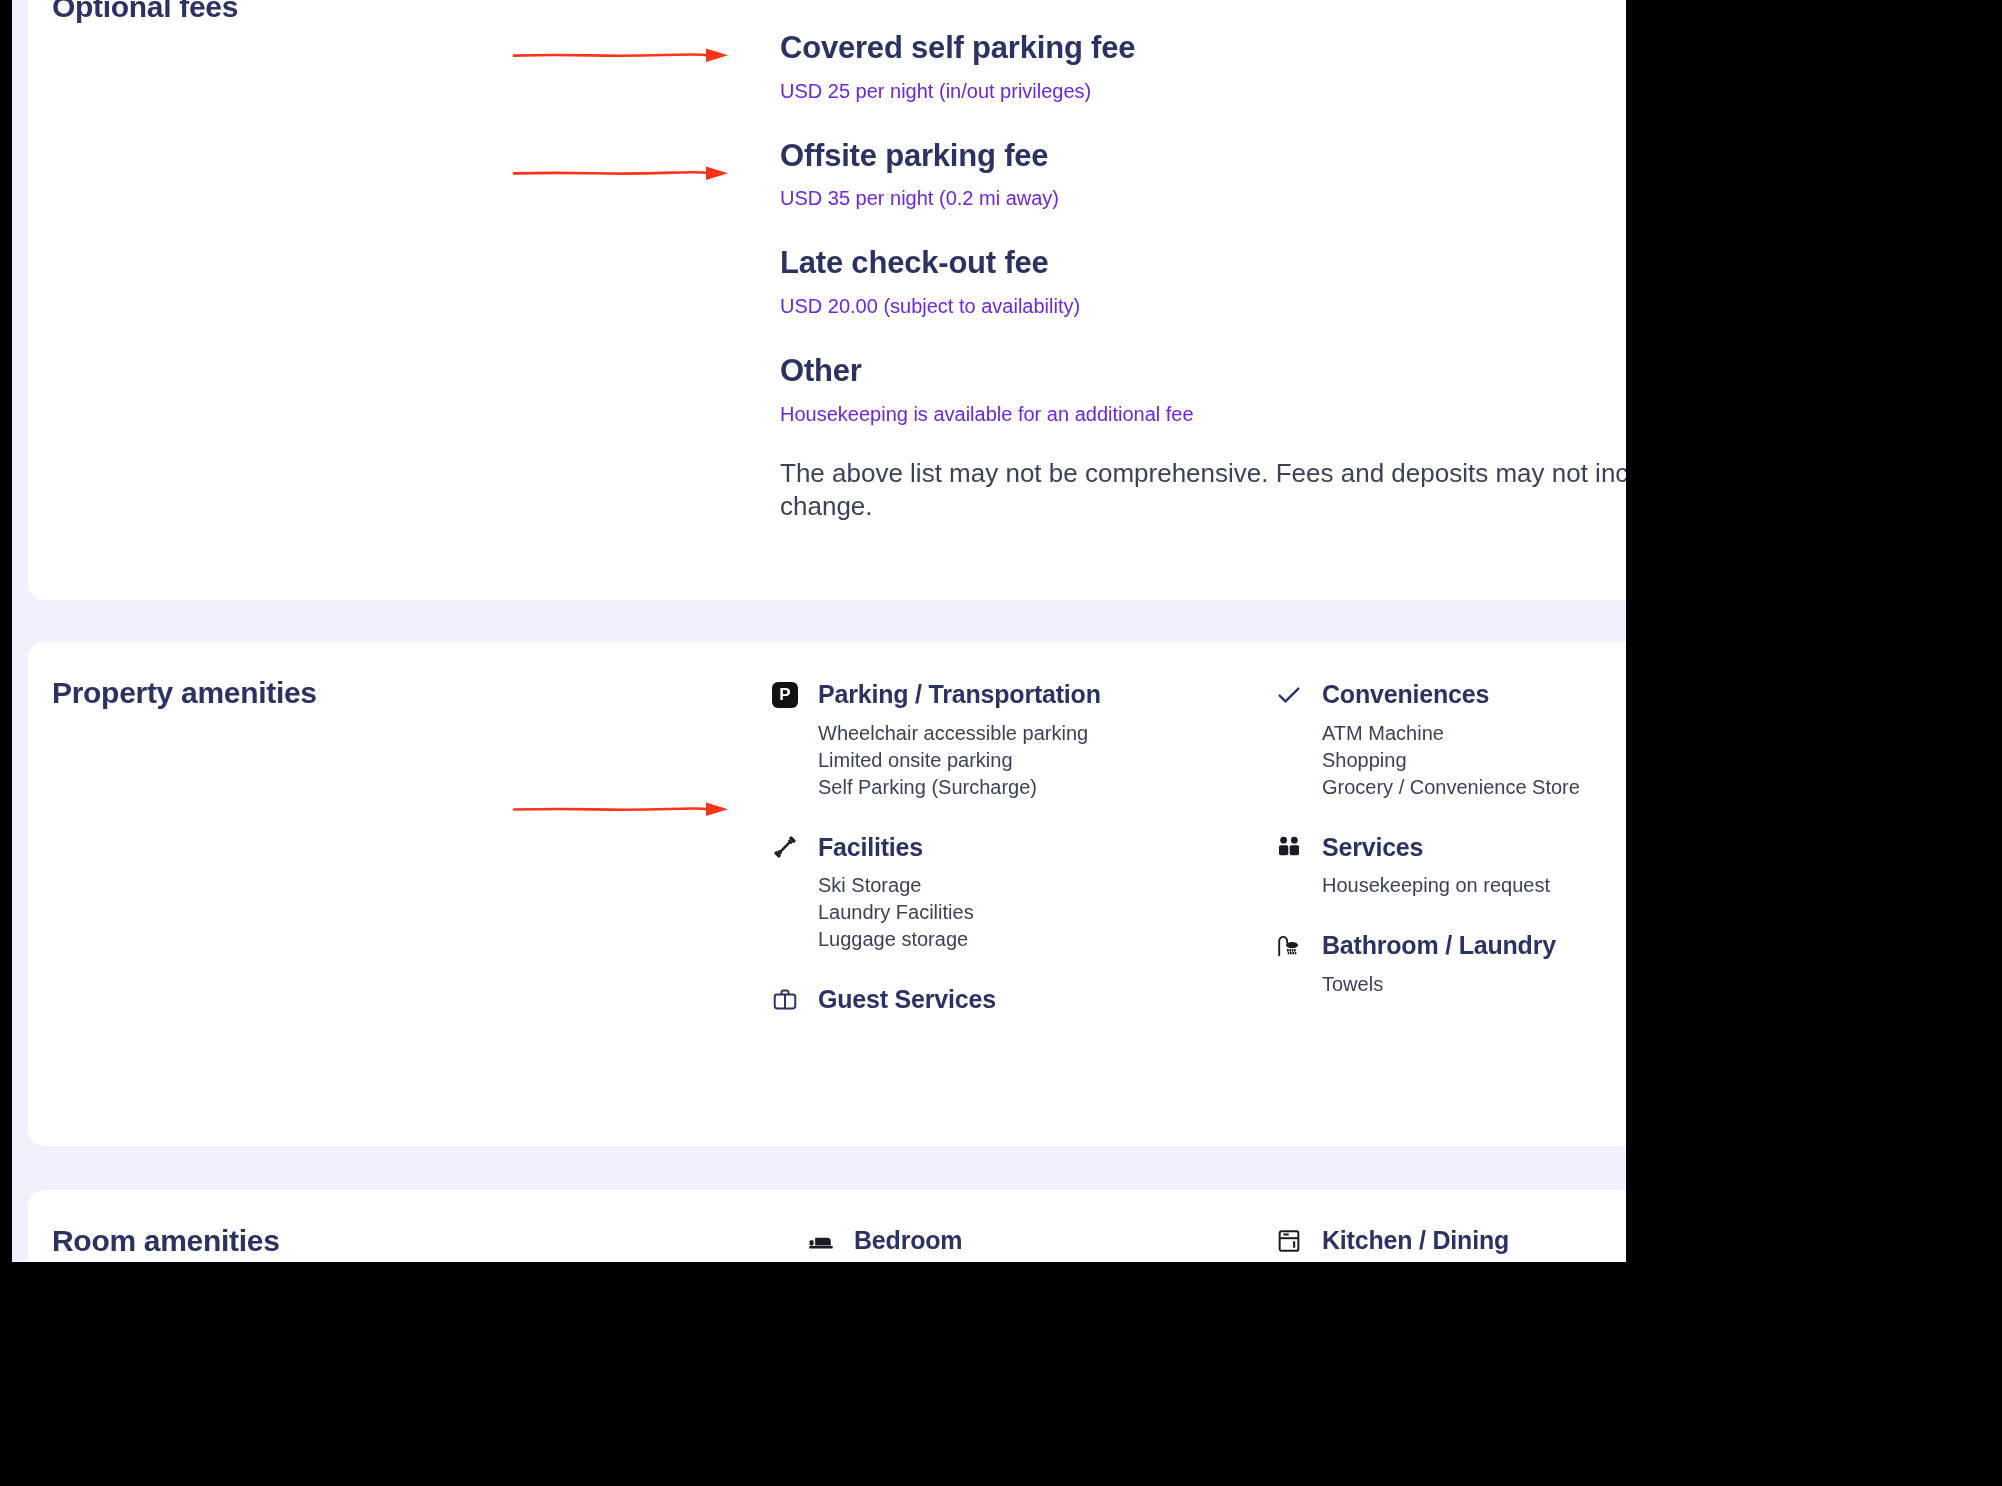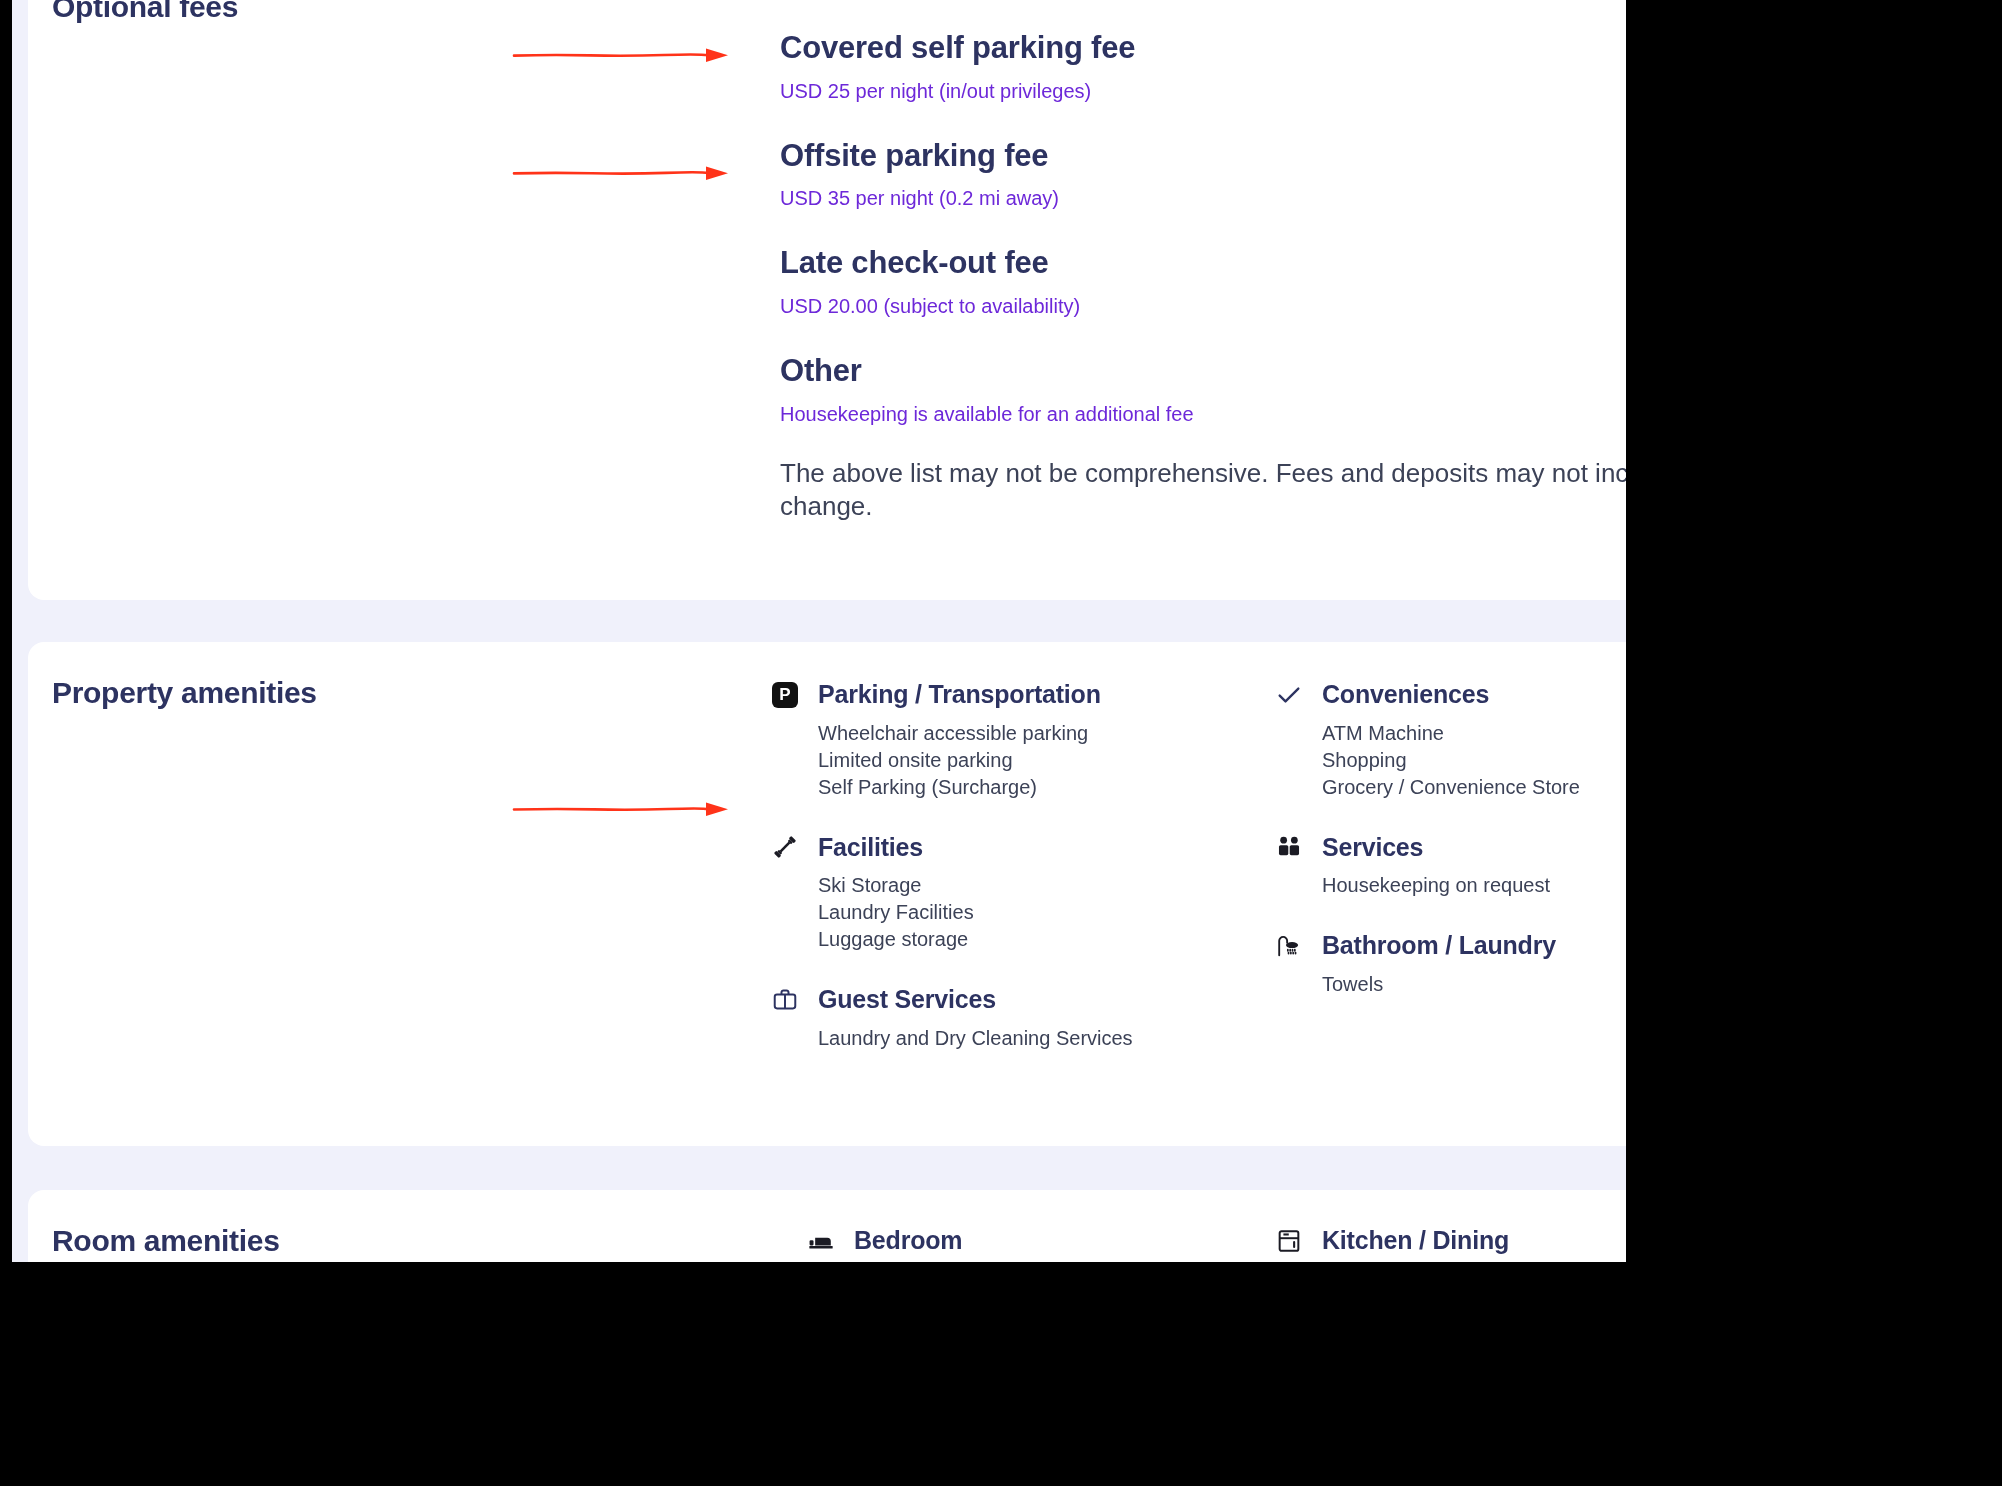--- a/index.html
+++ b/index.html
@@ -245,23 +245,20 @@
         <div class="amen-head">
           <span class="amen-icon">
             <svg width="28" height="28" viewBox="0 0 24 24" fill="none" stroke="#2d3361" stroke-width="1.7">
               <rect x="3.2" y="7.2" width="17.6" height="12" rx="2"></rect>
               <path d="M9 7.2V5.4a1.6 1.6 0 0 1 1.6-1.6h2.8A1.6 1.6 0 0 1 15 5.4v1.8"></path>
               <path d="M12 7.6v11.4"></path>
             </svg>
           </span>
           <span class="amen-head-title">Guest Services</span>
         </div>
-        <div class="amen-items">
-          <div class="amen-item">Laundry and Dry Cleaning Services</div>
-        </div>
       </div>
 
     </div>
 
     <div class="amen-col" id="amen-col-right">
 
       <div class="amen-group">
         <div class="amen-head">
           <span class="amen-icon">
             <svg width="28" height="28" viewBox="0 0 24 24" fill="none" stroke="#2d3361" stroke-width="2" stroke-linecap="round" stroke-linejoin="round">

